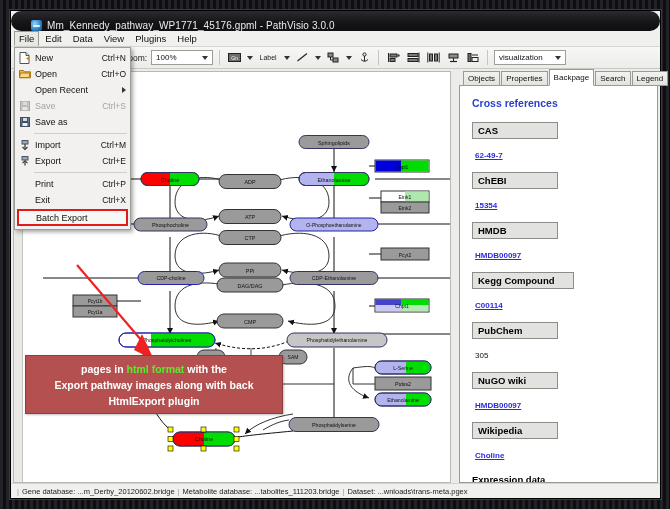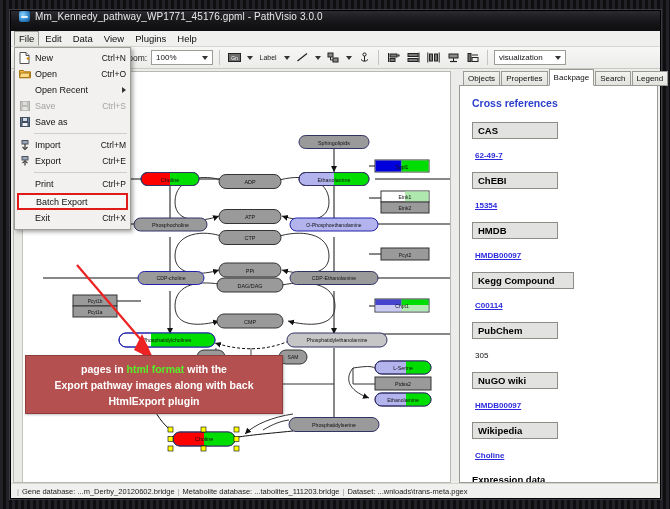--- a/index.html
+++ b/index.html
@@ -30,27 +30,28 @@
     left: 10px; top: 10px;
     width: 651px; height: 489px;
     background: #f0f0ee;
     border: 1px solid #000;
     box-shadow: 0 0 0 1px #3a3a40;
     display: flex; flex-direction: column;
   }
   .titlebar {
     height: 20px;
     background: linear-gradient(180deg,#2b2b30 0%, #161619 55%, #0e0e11 100%);
-    display: flex; align-items: flex-start;
-    padding-left: 8px;
+    display: flex; align-items: flex-end;
+    padding-left: 20px;
     color: #eaeaea;
     font-size: 10px;
     letter-spacing: .1px;
     position: relative;
     flex: 0 0 auto;
+    border-radius: 10px;
   }
   .title-ico {
     width: 11px; height: 11px; margin-right: 5px;
     background: radial-gradient(circle at 35% 35%, #8fd4ff 0%, #2b7fc4 60%, #134a77 100%);
     border-radius: 2px;
     flex: 0 0 auto;
     position: relative;
   }
   .title-ico:after{
     content:""; position:absolute; left:2px; top:5px; width:7px; height:2px;
@@ -797,25 +798,25 @@
       </div>
 
       <div class="fm-sep"></div>
 
       <div class="fm-row">
         <span class="fm-ico"></span>
         <span class="fm-lbl">Print</span>
         <span class="fm-key">Ctrl+P</span>
       </div>
 
-      <div class="fm-row hilite">
-        <span class="fm-lbl">Batch Export</span>
-      </div>
-
       <div class="fm-row">
         <span class="fm-ico"></span>
         <span class="fm-lbl">Exit</span>
         <span class="fm-key">Ctrl+X</span>
       </div>
+
+      <div class="fm-row hilite">
+        <span class="fm-lbl">Batch Export</span>
+      </div>
     </div>
 
   </div>
 </div>
 
 </body></html>

